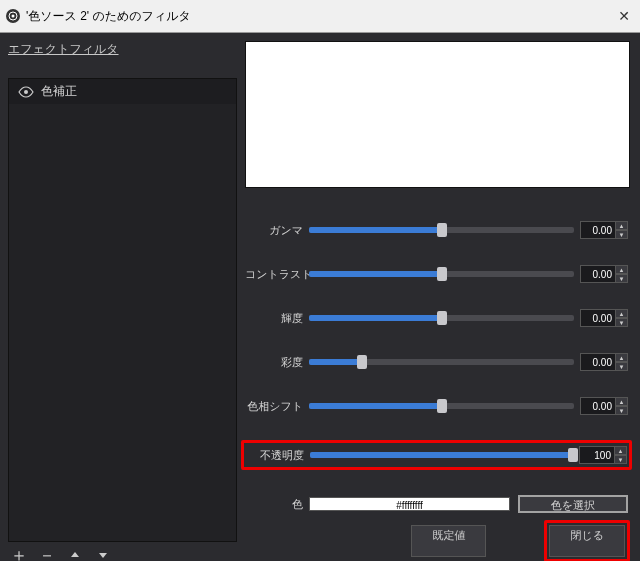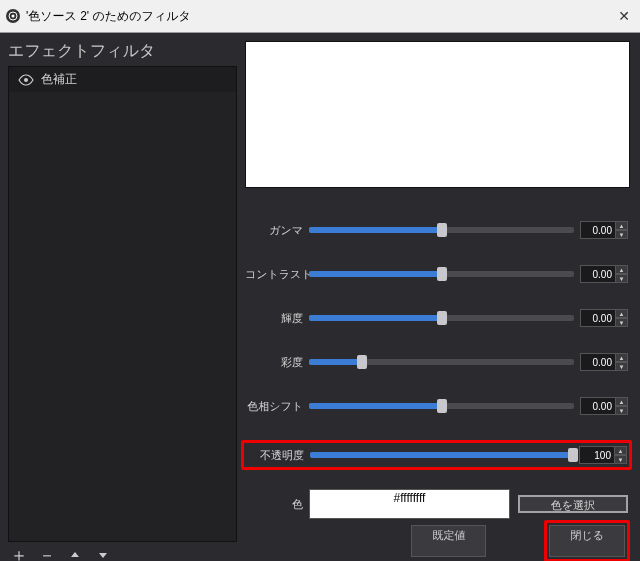--- a/index.html
+++ b/index.html
@@ -4,42 +4,42 @@
 <style>
 * { margin: 0; padding: 0; box-sizing: border-box; font-family: "Meiryo", "MS Gothic", sans-serif; }
 body { background: #2b2b2f; color: #d4d4d4; font-size: 11px; width: 640px; height: 561px; overflow: hidden; }
 .titlebar { background: #f0f0f0; color: #000; display: flex; align-items: center; justify-content: space-between; height: 22px; padding: 16px 6px; border-bottom: 1px solid #999; }
 .titlebar .ticon { width: 14px; height: 14px; border-radius: 50%; background: #333; display: inline-flex; align-items: center; justify-content: center; margin-right: 6px; }
 .titlebar .ticon svg { width: 10px; height: 10px; }
 .titlebar .ttext { flex: 1; font-size: 12px; }
 .titlebar .close { font-size: 14px; color: #333; padding: 0 4px; cursor: pointer; }
 .content { display: flex; height: calc(100% - 22px); }
 .left { width: 245px; background: #2b2b2f; padding: 8px; display: flex; flex-direction: column; }
-.left-header { font-size: 16px; color: #c8c8c8; margin-bottom: 4px; }
+.left-header { font-size: 12px; color: #c8c8c8; margin-bottom: 20px; text-decoration: underline; }
 .filter-list { flex: 1; background: #222225; border: 1px solid #111; }
 .filter-item { display: flex; align-items: center; padding: 4px 8px; background: #1d1d20; color: #d4d4d4; font-size: 12px; }
 .filter-item .eye { width: 18px; height: 14px; display: flex; align-items: center; justify-content: center; margin-right: 6px; }
 .filter-item .eye svg { width: 16px; height: 12px; }
 .filter-tools { display: flex; gap: 10px; padding: 4px 2px 0 2px; color: #c8c8c8; font-size: 18px; }
 .filter-tools span { cursor: pointer; display: inline-flex; align-items: center; justify-content: center; width: 18px; height: 18px; }
 .right { flex: 1; padding: 8px 10px 8px 0; display: flex; flex-direction: column; }
 .preview { background: #fff; border: 1px solid #111; height: 225px; margin-bottom: 32px; }
 .controls { display: flex; flex-direction: column; gap: 24px; padding-right: 2px; }
 .row { display: flex; align-items: center; height: 20px; }
 .row .label { width: 58px; text-align: right; margin-right: 6px; font-size: 11px; white-space: nowrap; }
 .slider { flex: 1; height: 6px; background: #4a4a4f; border-radius: 2px; position: relative; margin-right: 6px; }
 .slider .fill { position: absolute; left: 0; top: 0; bottom: 0; background: #3b7cd6; border-radius: 2px; }
 .slider .thumb { position: absolute; top: -4px; width: 10px; height: 14px; background: #c8c8cc; border-radius: 2px; transform: translateX(-50%); }
 .spinbox { width: 48px; height: 18px; display: flex; }
 .spinbox .val { flex: 1; background: #1a1a1d; border: 1px solid #555; color: #fff; font-size: 10px; display: flex; align-items: center; justify-content: flex-end; padding-right: 3px; }
 .spinbox .arrows { width: 12px; display: flex; flex-direction: column; }
 .spinbox .arrows .a { flex: 1; background: #3a3a3f; border: 1px solid #555; border-left: none; display: flex; align-items: center; justify-content: center; font-size: 6px; color: #ccc; cursor: pointer; }
 .color-row { display: flex; align-items: center; height: 20px; }
 .color-row .label { width: 58px; text-align: right; margin-right: 6px; font-size: 11px; }
-.color-swatch { flex: 1; background: #fff; color: #000; border: 1px solid #555; font-size: 12px; text-align: center; height: 30px; line-height: 16px; margin-right: 8px; }
+.color-swatch { flex: 1; background: #fff; color: #000; border: 1px solid #555; font-size: 10px; text-align: center; height: 14px; line-height: 16px; margin-right: 8px; }
 .color-btn { width: 110px; background: #3a3a3f; border: 2px solid #a3a3a3; color: #d4d4d4; font-size: 11px; text-align: center; height: 18px; line-height: 16px; cursor: pointer; }
 .red-box { border: 3px solid #e00; border-radius: 2px; padding: 2px 2px; margin: 0 -4px; }
 .spacer { flex: 1; }
 .bottom-buttons { display: flex; justify-content: flex-end; gap: 10px; padding: 6px 0 2px 0; align-items: center; }
 .btn { background: #3a3a3f; border: 1px solid #555; color: #d4d4d4; font-size: 11px; text-align: center; height: 32px; line-height: 18px; padding: 0 20px; cursor: pointer; }
 .btn-red-wrap { border: 3px solid #e00; border-radius: 2px; padding: 2px; margin-left: 48px; }
 </style>
 </head>
 <body>
 

